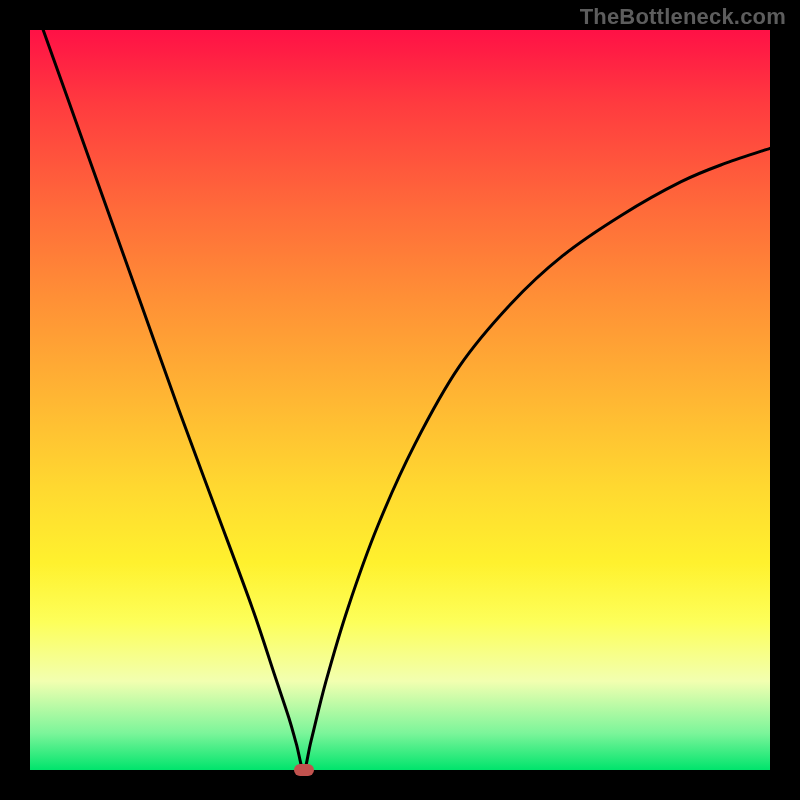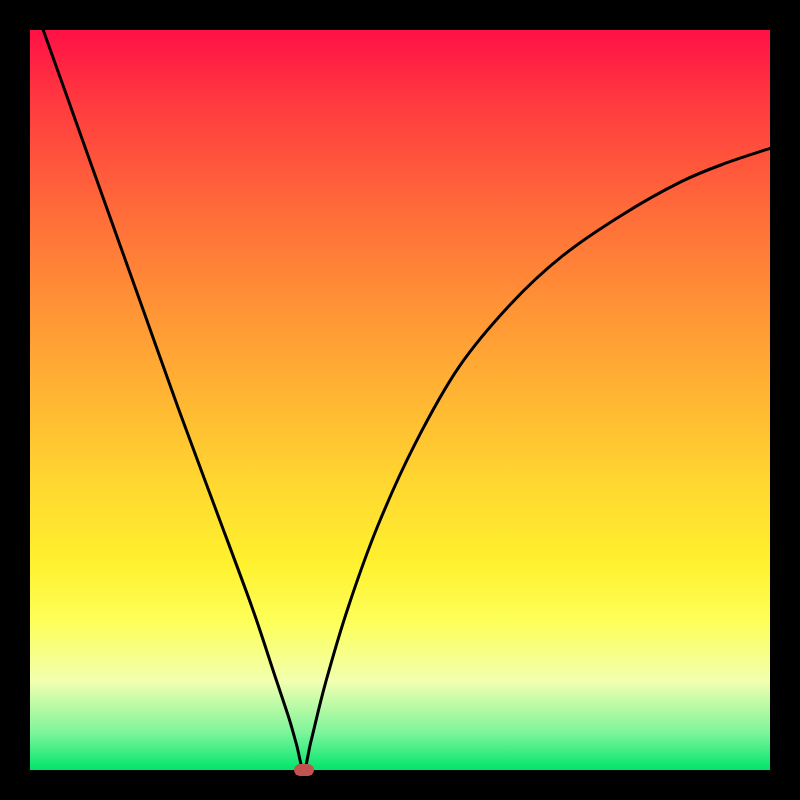--- a/index.html
+++ b/index.html
@@ -62,20 +62,21 @@
     border-radius: 6px;
     background: #c1524e;
     transform: translate(-50%, -50%);
     z-index: 5;
   }
 </style>
 </head>
 <body>
 <div class="frame">
 
+  <div class="watermark">TheBottleneck.com</div>
 
   <div class="plot-area">
     <svg class="curve-svg" viewBox="0 0 740 740">
       <path id="curve-path" class="curve-path" d="M 0.00 -37.00 C 6.17 -19.73, 24.67 32.07, 37.00 66.60 C 49.33 101.13, 61.67 135.67, 74.00 170.20 C 86.33 204.73, 98.67 239.27, 111.00 273.80 C 123.33 308.33, 135.67 343.48, 148.00 377.40 C 160.33 411.32, 172.67 444.00, 185.00 477.30 C 197.33 510.60, 212.13 549.45, 222.00 577.20 C 231.87 604.95, 238.03 625.30, 244.20 643.80 C 250.37 662.30, 255.30 676.48, 259.00 688.20 C 262.70 699.92, 263.93 705.47, 266.40 714.10 C 268.87 722.73, 271.33 740.62, 273.80 740.00 C 276.27 739.38, 277.50 725.20, 281.20 710.40 C 284.90 695.60, 289.83 673.40, 296.00 651.20 C 302.17 629.00, 309.57 603.10, 318.20 577.20 C 326.83 551.30, 336.70 522.93, 347.80 495.80 C 358.90 468.67, 371.23 440.92, 384.80 414.40 C 398.37 387.88, 413.17 360.13, 429.20 336.70 C 445.23 313.27, 463.73 292.30, 481.00 273.80 C 498.27 255.30, 514.30 240.50, 532.80 225.70 C 551.30 210.90, 572.27 197.33, 592.00 185.00 C 611.73 172.67, 633.93 160.33, 651.20 151.70 C 668.47 143.07, 680.80 138.75, 695.60 133.20 C 710.40 127.65, 732.60 120.87, 740.00 118.40"></path>
     </svg>
     <div id="marker" class="marker" style="left: 273.8px; top: 740px;"></div>
   </div>
 
 </div>
 

